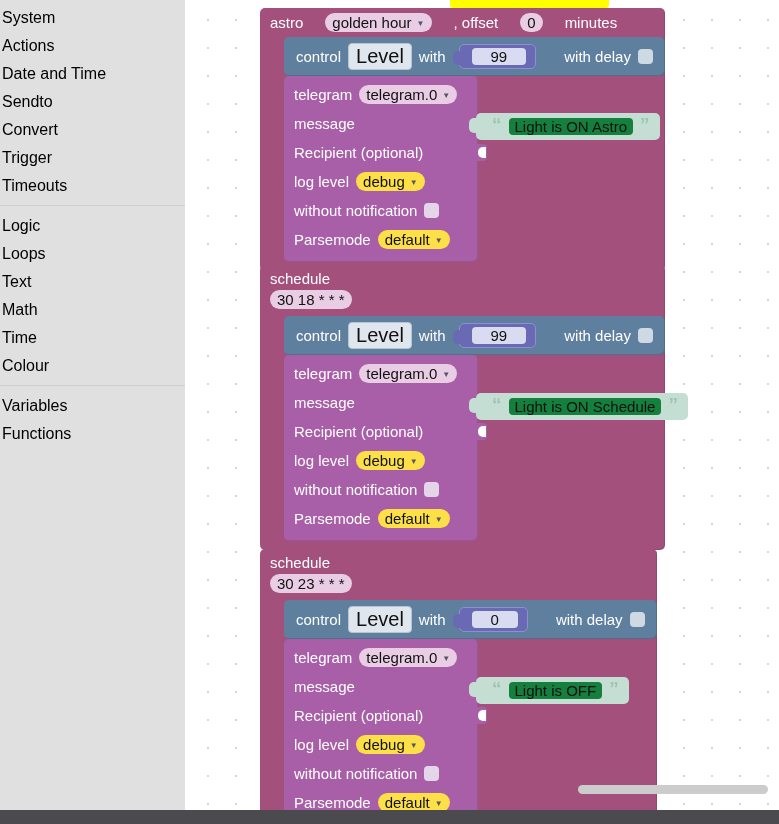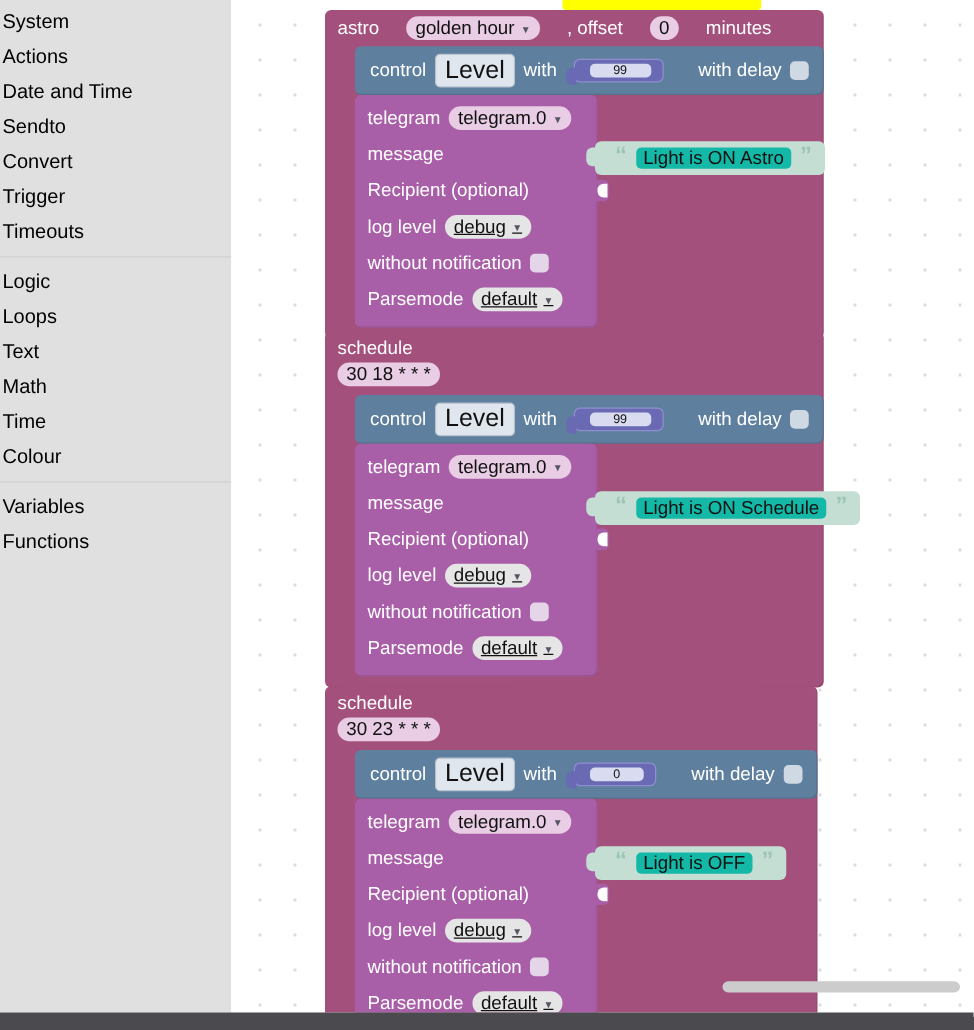--- a/index.html
+++ b/index.html
@@ -169,22 +169,21 @@
     color: #111111;
     border-radius: 10px;
     padding: 1px 7px;
     font-size: 15px;
     display: inline-flex;
     align-items: center;
     gap: 5px;
     white-space: nowrap;
   }
   .fld-dark {
-    background: #e5e5e5;
-    text-decoration: underline;
+    background: #fde047;
   }
   .fld-plain {
     background: #dfe6ee;
     color: #111111;
     border-radius: 4px;
     padding: 1px 7px;
     font-size: 20px;
     border: 1px solid #b9c4d0;
   }
   .caret {
@@ -220,21 +219,21 @@
     left: -7px; top: 6px;
     width: 8px; height: 14px;
     background: #6a6ab4;
     border-radius: 5px 0 0 5px;
   }
   .num-fld {
     background: #d9dbf0;
     color: #111111;
     border-radius: 4px;
     padding: 0px 19px;
-    font-size: 10px;
+    font-size: 15px;
     min-width: 26px;
     text-align: center;
   }
 
   
   .str-block {
     position: absolute;
     background: #c5ded3;
     border-radius: 5px;
     display: inline-flex;
@@ -252,21 +251,21 @@
     border-radius: 5px 0 0 5px;
   }
   .quote {
     color: #9ec4b4;
     font-size: 19px;
     font-weight: bold;
     line-height: 1;
     transform: translateY(-2px);
   }
   .str-fld {
-    background: #14b8a6;
+    background: #15803d;
     color: #111111;
     border-radius: 4px;
     padding: 0 6px;
     font-size: 15px;
     white-space: nowrap;
   }
 
   
   #yellow-bubble {
     position: absolute;

